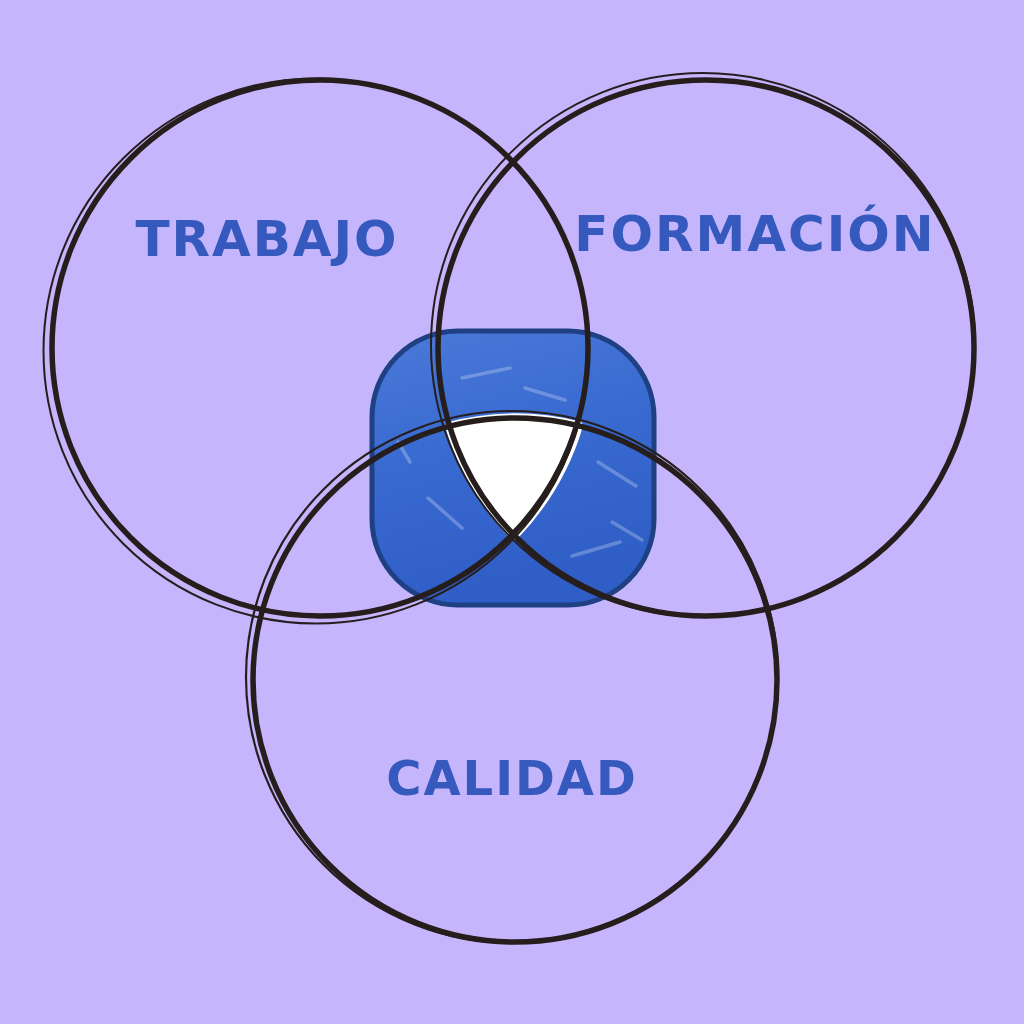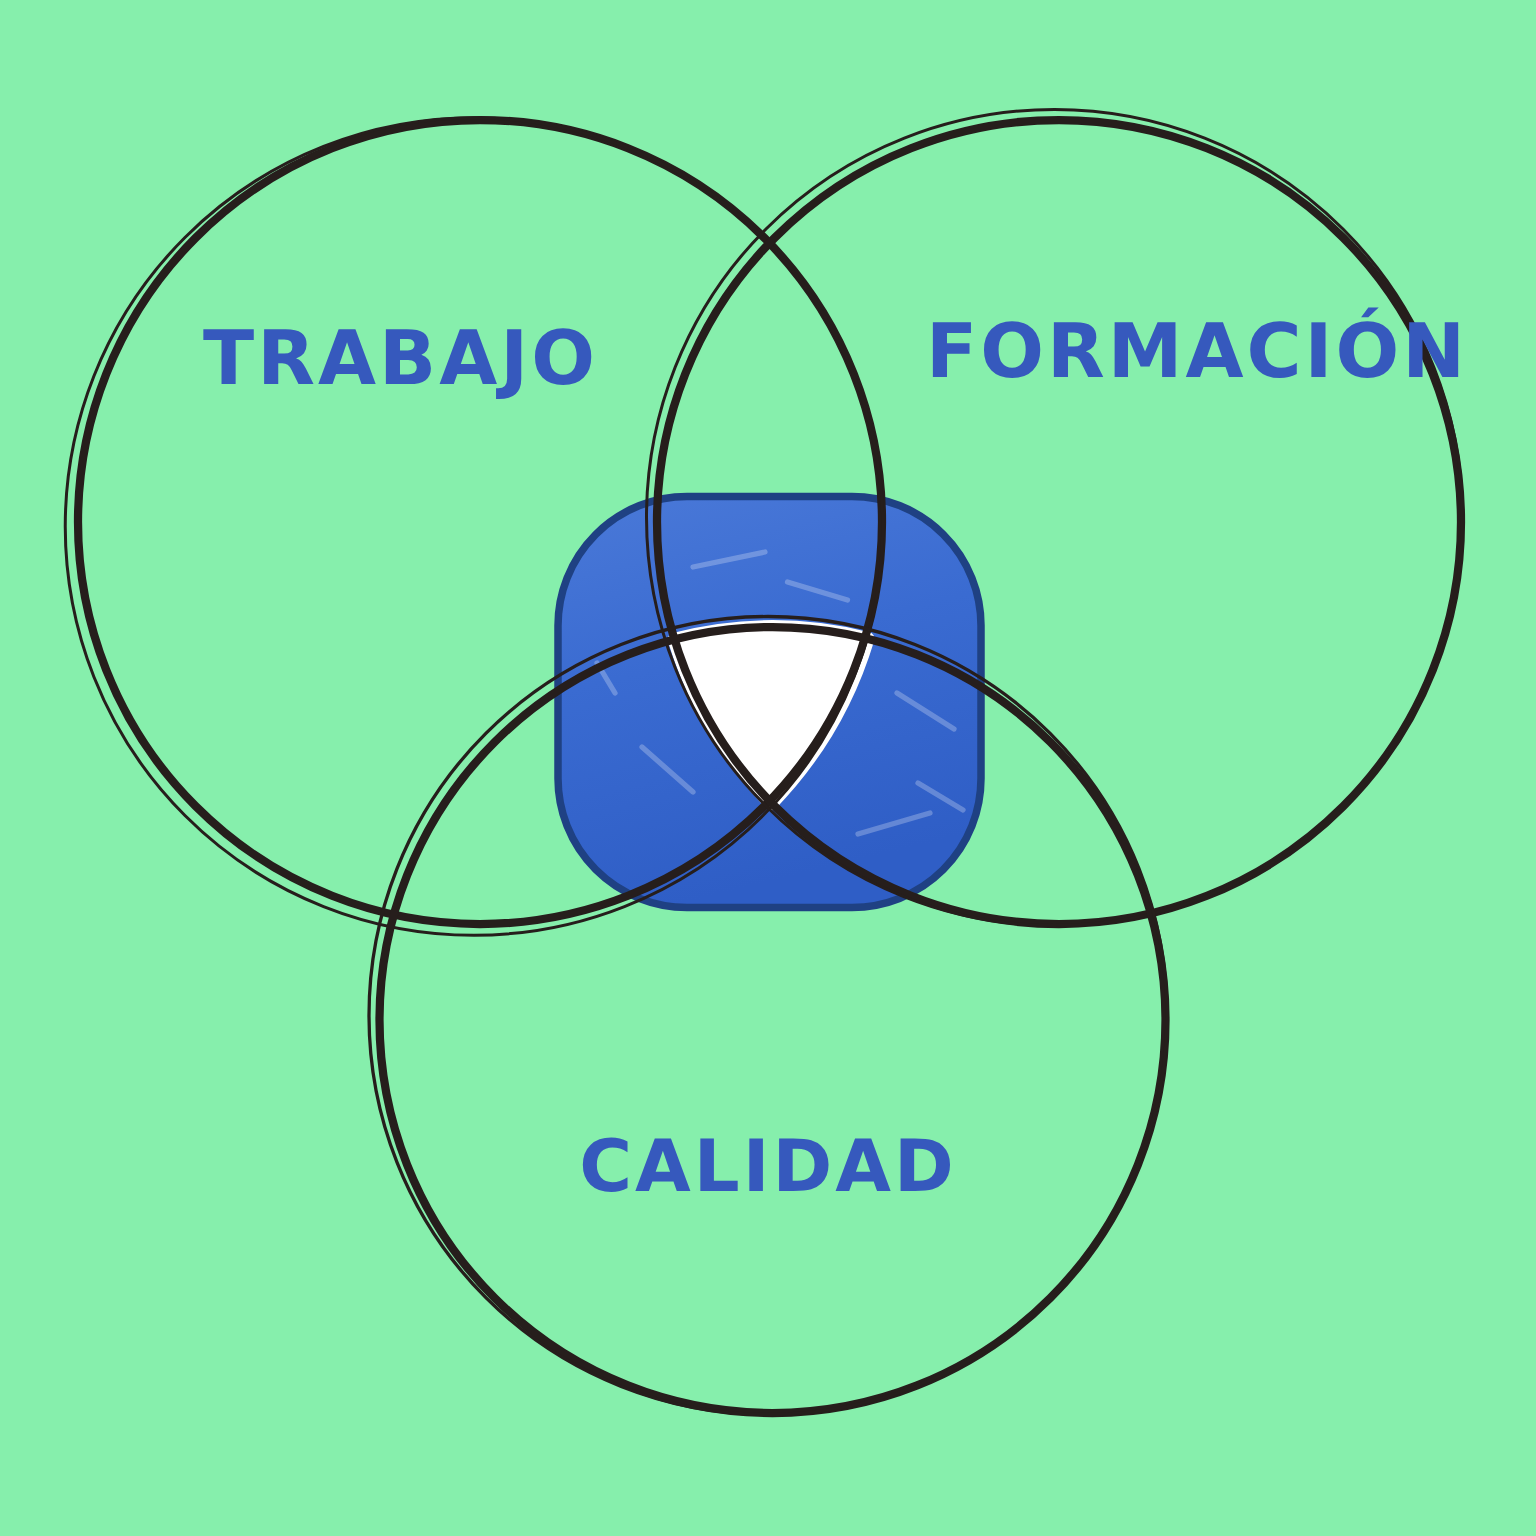--- a/index.html
+++ b/index.html
@@ -4,21 +4,21 @@
 <style>
   html, body {
     margin: 0;
     padding: 0;
     background: #ffffff;
   }
   .canvas {
     position: relative;
     width: 1024px;
     height: 1024px;
-    background: #86efac;
+    background: #c4b5fd;
     overflow: hidden;
     font-family: "DejaVu Sans", sans-serif;
   }
   .venn-svg {
     position: absolute;
     left: 0;
     top: 0;
     width: 1024px;
     height: 1024px;
   }
@@ -80,19 +80,19 @@
       <circle cx="706" cy="348" r="268" stroke-width="5.5"></circle>
       <circle cx="703" cy="345" r="272" stroke-width="2"></circle>
 
       <circle cx="515" cy="680" r="262" stroke-width="5.5"></circle>
       <circle cx="512" cy="677" r="266" stroke-width="2.2"></circle>
     </g>
   </svg>
 
   <div class="label label-top" style="left:267px; top:239px;">TRABAJO</div>
 
-  <div class="label label-top" style="left:798px; top:234px;">FORMACIÓN</div>
+  <div class="label label-top" style="left:755px; top:234px;">FORMACIÓN</div>
 
   <div class="label label-bottom" style="left:512px; top:756px;">
     <span>CALIDAD</span>
   </div>
 
 </div>
 
 </body></html>

